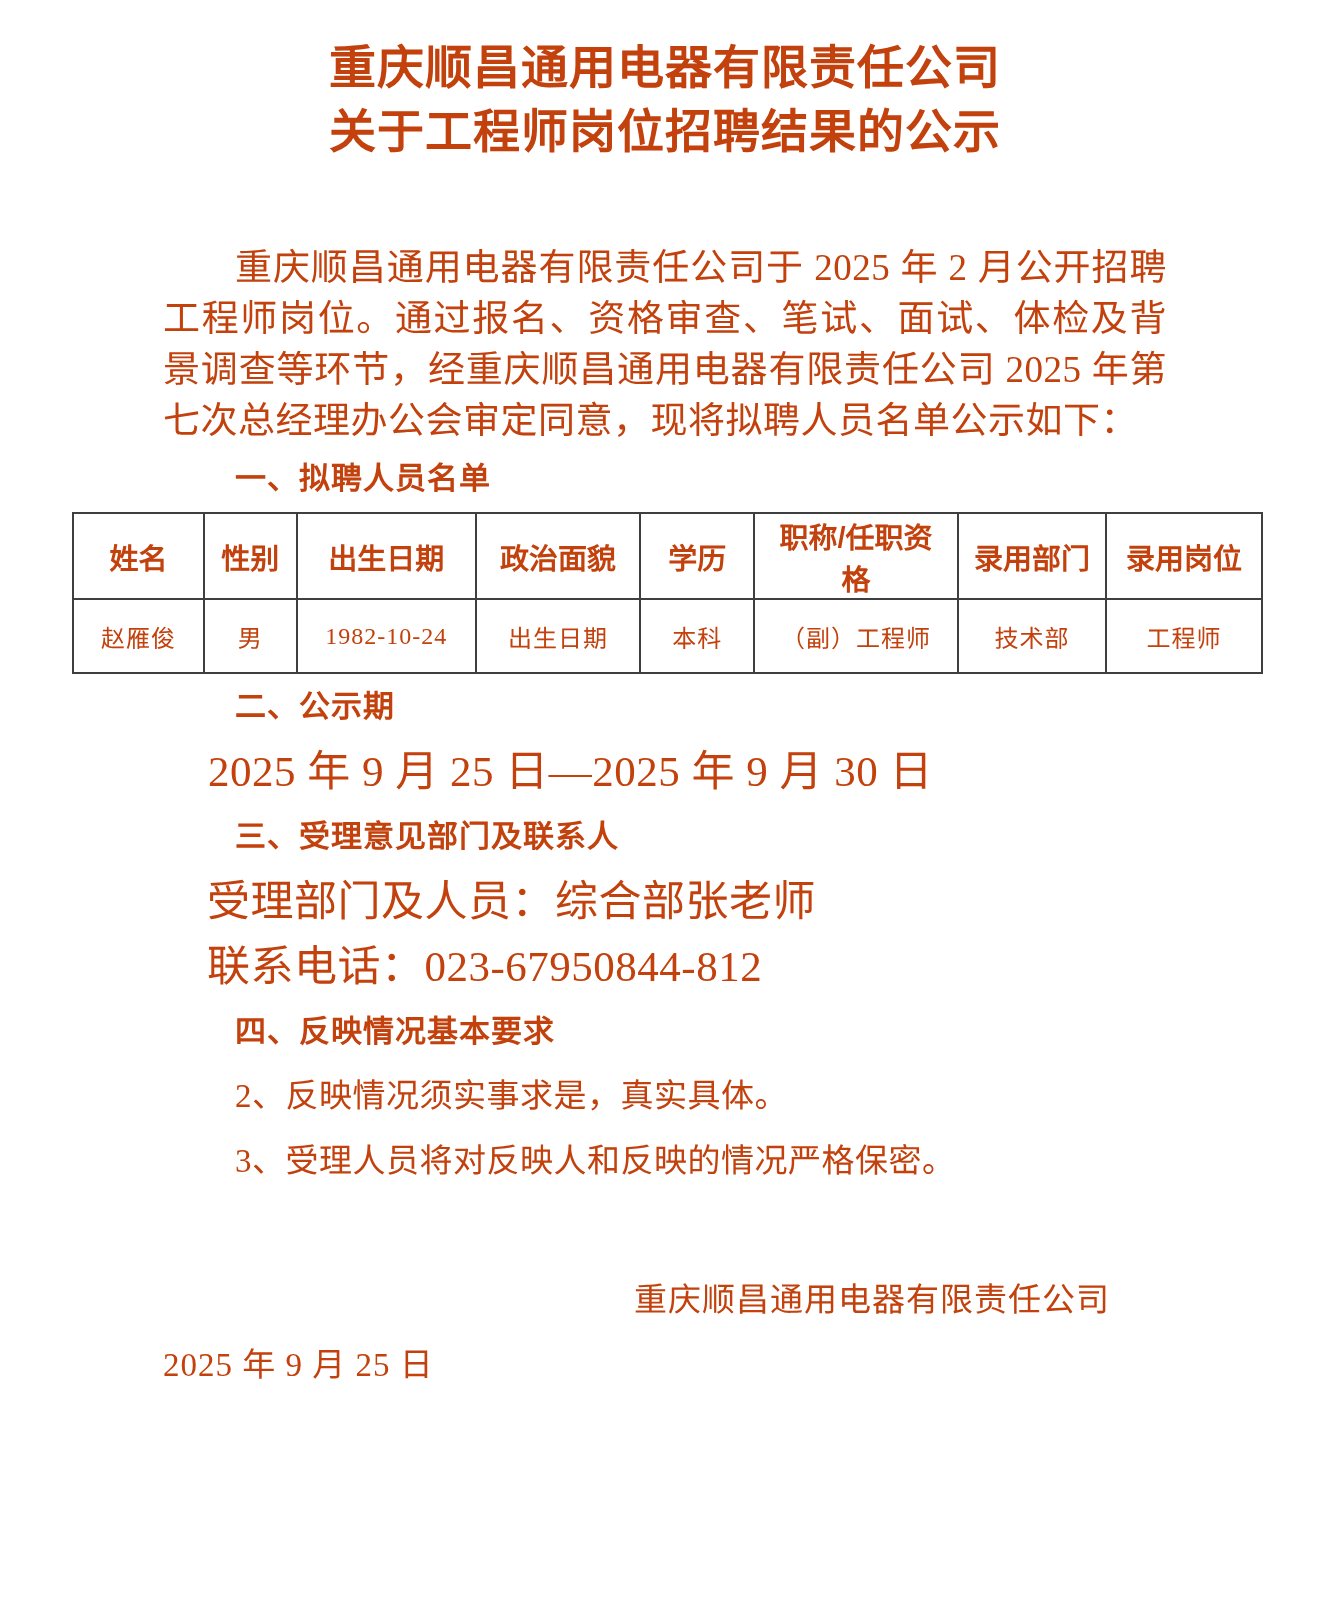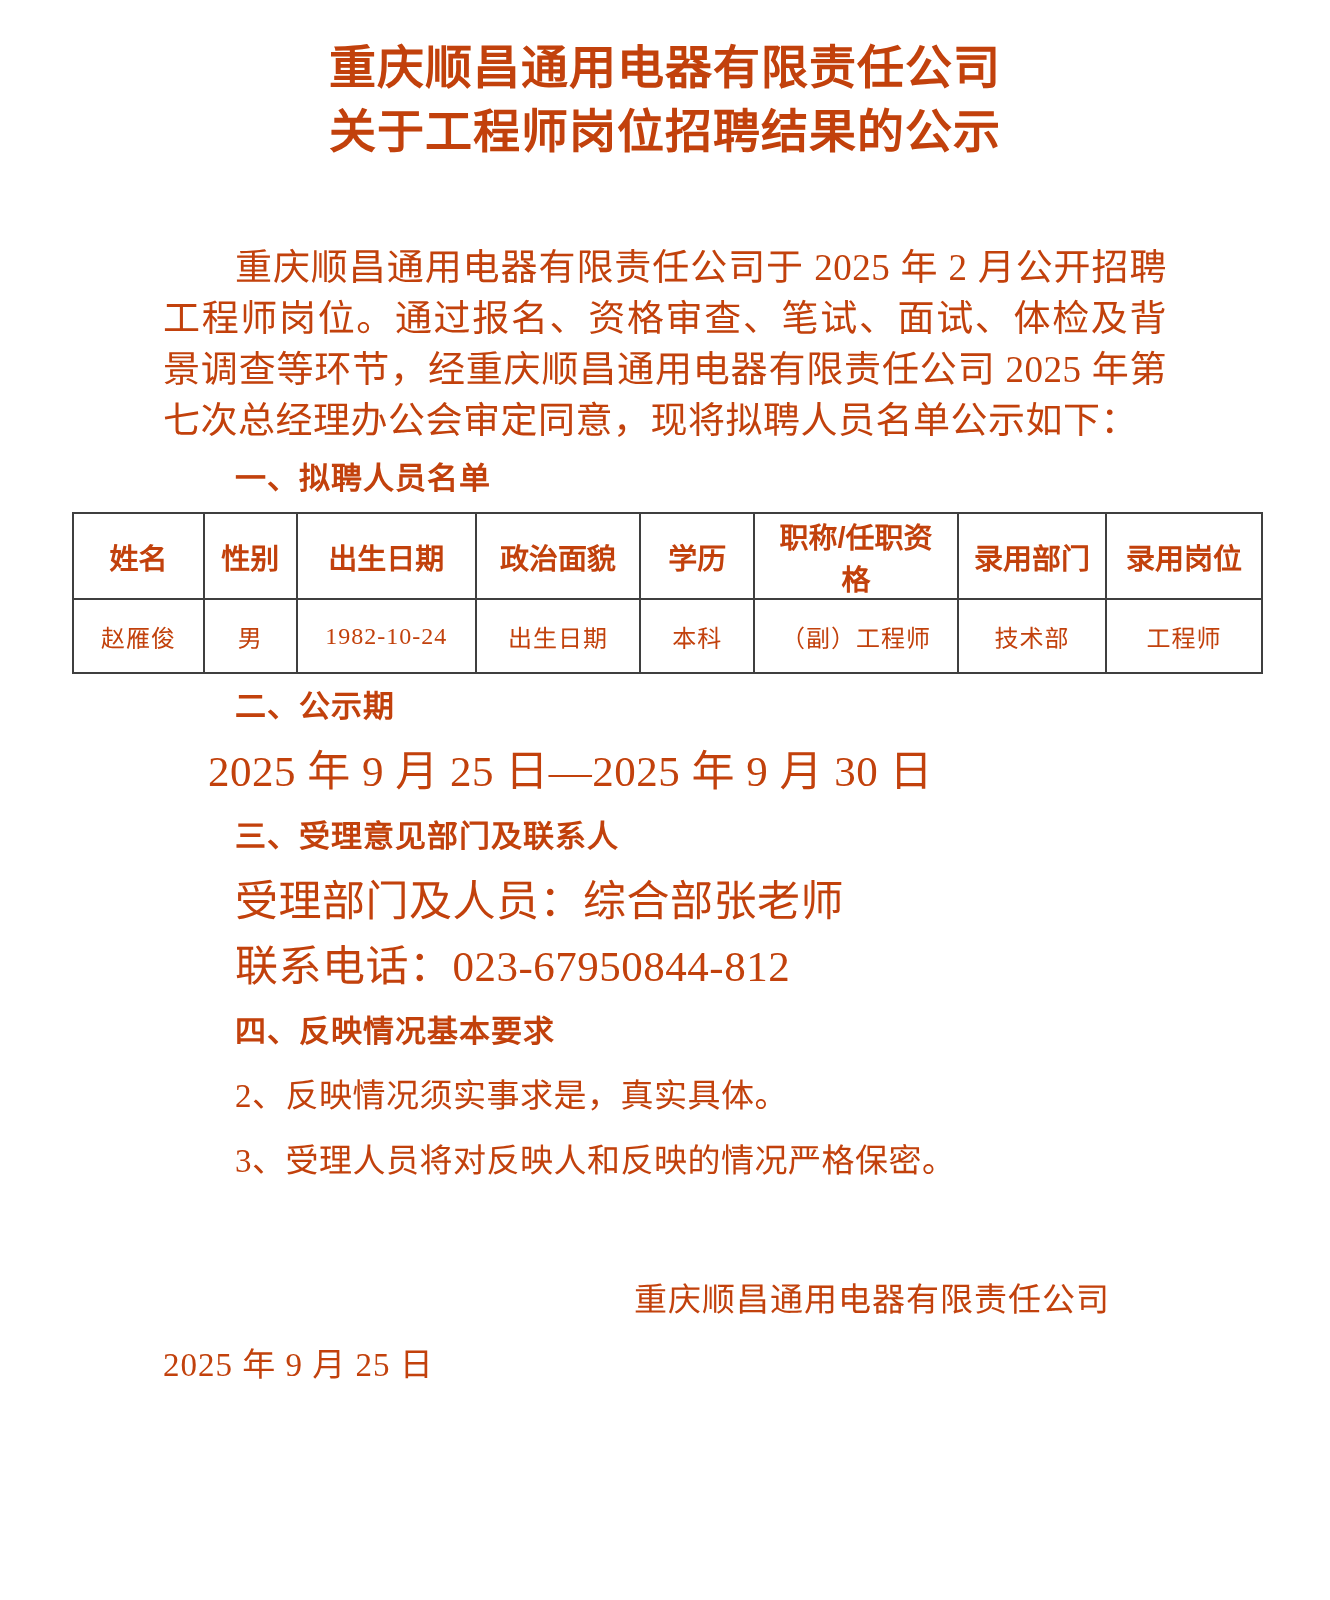--- a/index.html
+++ b/index.html
@@ -76,21 +76,21 @@
     font-size: 24px;
     letter-spacing: 1px;
   }
   
   .text-line {
     font-size: 43px;
     line-height: 65px;
     letter-spacing: 0.5px;
   }
   .indent-date   { margin-left: 45px; }
-  .indent-2char  { margin-left: 72px; }
+  .indent-2char  { margin-left: 44px; }
   .numbered-para {
     font-size: 33px;
     line-height: 65px;
     text-indent: 72px;
     text-align: justify;
     letter-spacing: 0.5px;
   }
   
   .signature-block { margin-top: 74px; }
   .sig-company {

